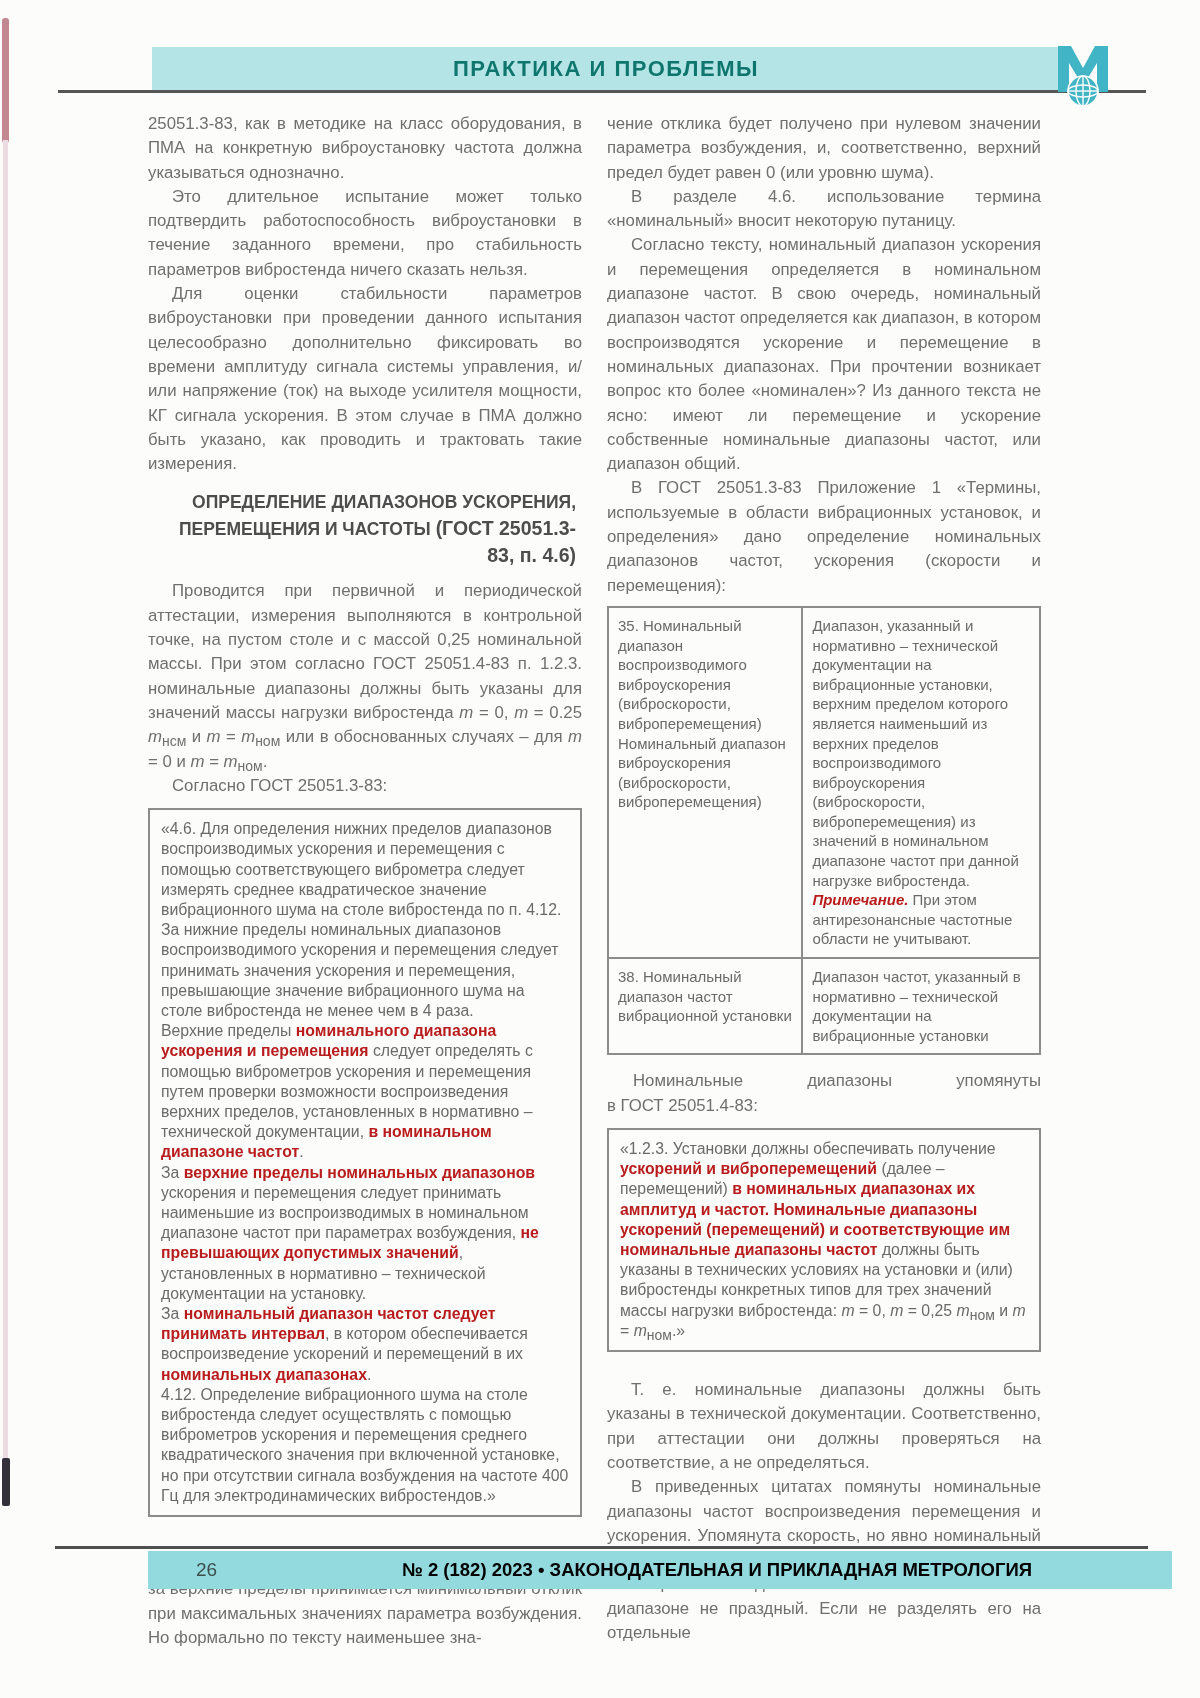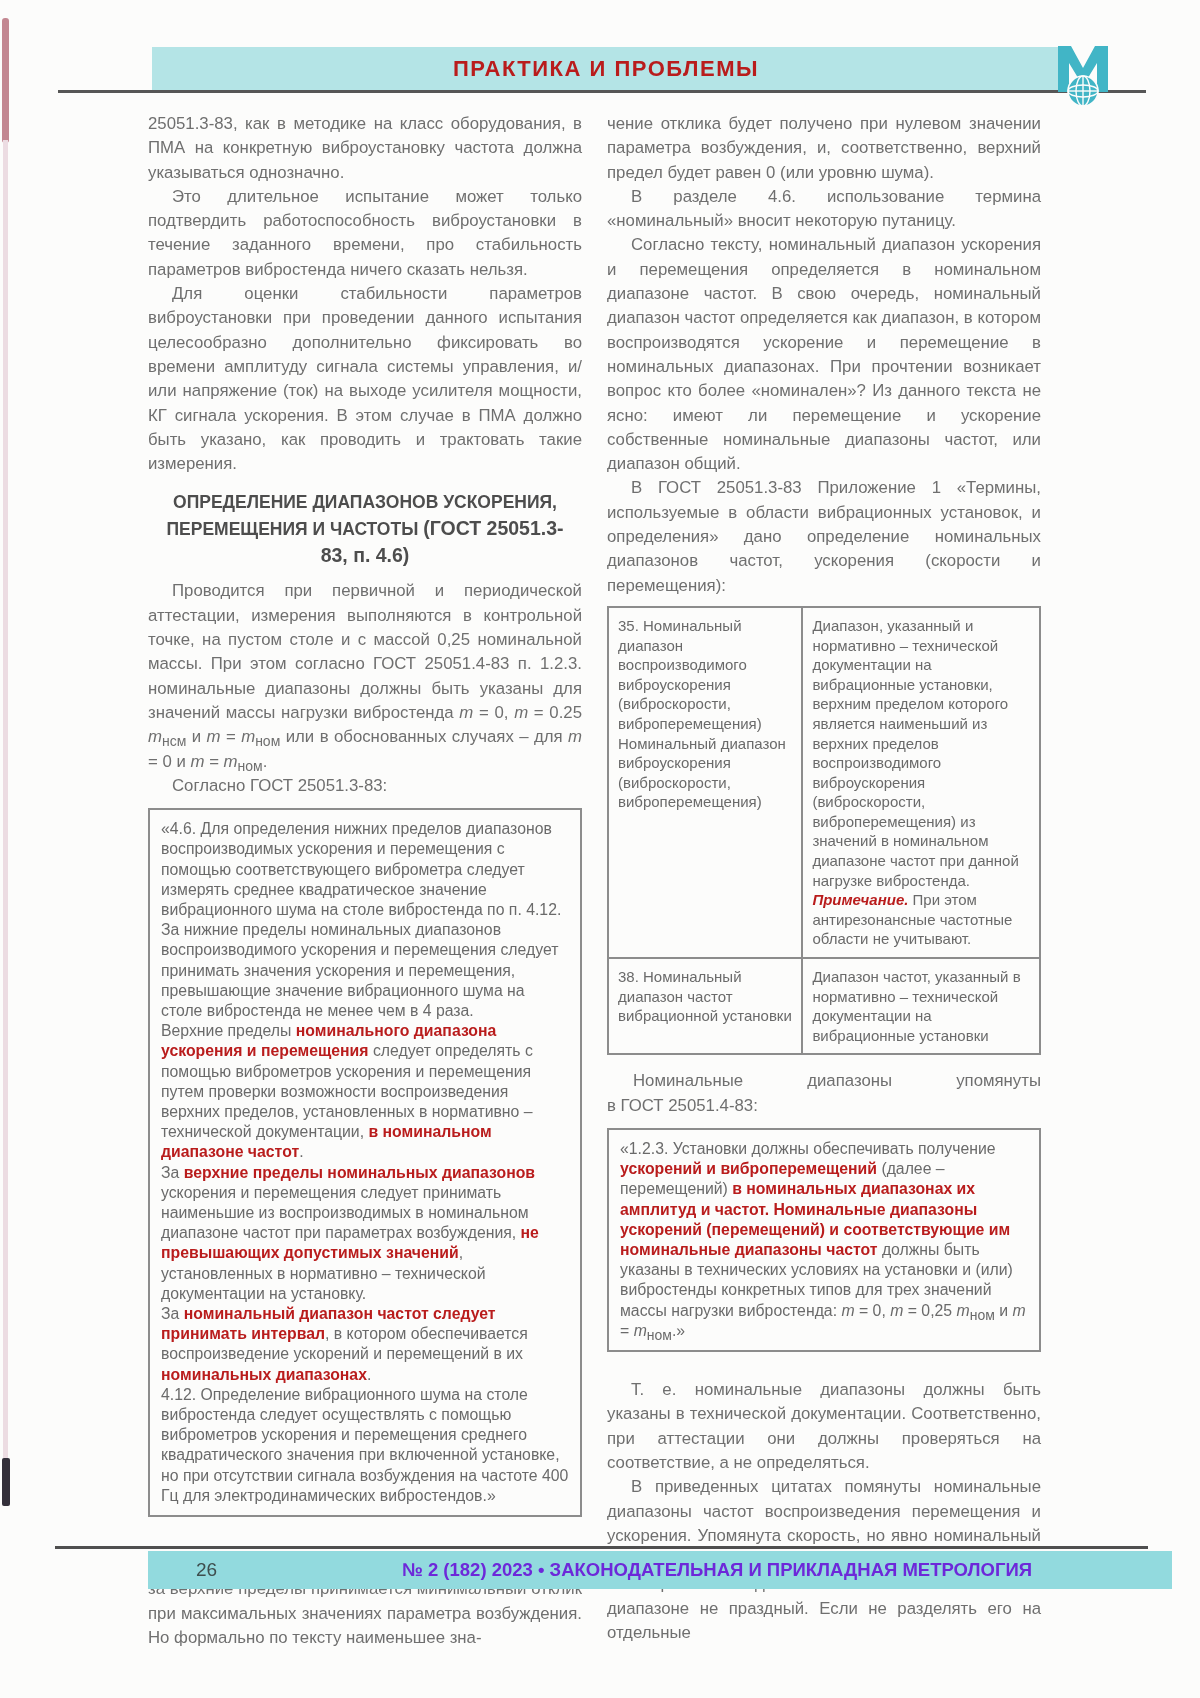--- a/index.html
+++ b/index.html
@@ -5,30 +5,30 @@
   html,body{margin:0;padding:0;background:#e9e9e9;}
   .page{position:relative;width:1200px;height:1698px;background:#fcfcfb;
         font-family:"Liberation Sans",sans-serif;overflow:hidden;}
   
   .spine-top{position:absolute;left:2px;top:18px;width:7px;height:125px;background:#b0606e;opacity:.75;border-radius:3px;}
   .spine-mid{position:absolute;left:3px;top:140px;width:5px;height:1330px;background:#ecdce2;}
   .spine-bottom{position:absolute;left:2px;top:1458px;width:8px;height:48px;background:#34303a;border-radius:2px;}
   
   .header-band{position:absolute;left:152px;top:47px;width:908px;height:44px;background:#b4e4e6;
                display:flex;align-items:center;justify-content:center;}
-  .header-title{font-size:22px;font-weight:bold;color:#b91c1c;letter-spacing:1.5px;}
+  .header-title{font-size:22px;font-weight:bold;color:#0f766e;letter-spacing:1.5px;}
   .header-rule{position:absolute;left:58px;top:90px;width:1088px;height:3px;background:#565656;}
   .logo{position:absolute;left:1054px;top:42px;width:58px;height:68px;}
   
   .content{position:absolute;left:148px;top:112px;width:894px;display:flex;gap:25px;}
   .col{width:434px;flex:0 0 434px;}
   .body{margin:0;text-indent:24px;text-align:justify;font-size:16.8px;line-height:24.3px;
         color:#6f6f6f;hyphens:auto;}
   .noindent{text-indent:0;}
-  .heading{margin:13px 6px 10px;text-align:center;font-size:17.5px;line-height:26px;
+  .heading{margin:13px 6px 10px;text-align:right;font-size:17.5px;line-height:26px;
            color:#4d4d4d;font-weight:bold;}
   .h-gost{font-size:19.5px;}
   .quote-box{border:2px solid #8c8c8c;padding:9px 11px;margin-top:10px;
              font-size:15.8px;line-height:20.2px;color:#6a6a6a;}
   .qp{margin:0;text-align:left;hyphens:auto;}
   .rb{font-weight:bold;color:#b91c1c;}
   .ri{font-style:italic;}
   sub{font-size:14px;line-height:0;}
   .gap-top{margin-top:36px;}
   .gap-top-sm{margin-top:26px;}
@@ -38,21 +38,21 @@
   .def-table td{border:2px solid #8c8c8c;vertical-align:top;padding:8px 9px;text-align:left;hyphens:auto;}
   .def-table td:first-child{width:45%;}
   
   .spread{text-indent:0;margin-top:14px;}
   .rstretch{display:inline-block;width:calc(100% - 26px);margin-left:26px;text-align-last:justify;}
   
   .footer-rule{position:absolute;left:55px;top:1546px;width:1093px;height:3px;background:#4f4f4f;}
   .footer-band{position:absolute;left:148px;top:1551px;width:1000px;height:38px;background:#92dade;
                display:flex;align-items:center;padding-left:24px;}
   .pageno{margin-left:24px;font-size:19px;color:#3e4e4e;}
-  .issue{margin-left:auto;margin-right:140px;font-size:18.5px;font-weight:bold;color:#6d28d9;}
+  .issue{margin-left:auto;margin-right:140px;font-size:18.5px;font-weight:bold;color:#000000;}
 </style>
 </head>
 <body>
 
 <div class="page">
 
   <div class="spine-top"></div>
   <div class="spine-mid"></div>
   <div class="spine-bottom"></div>
 

